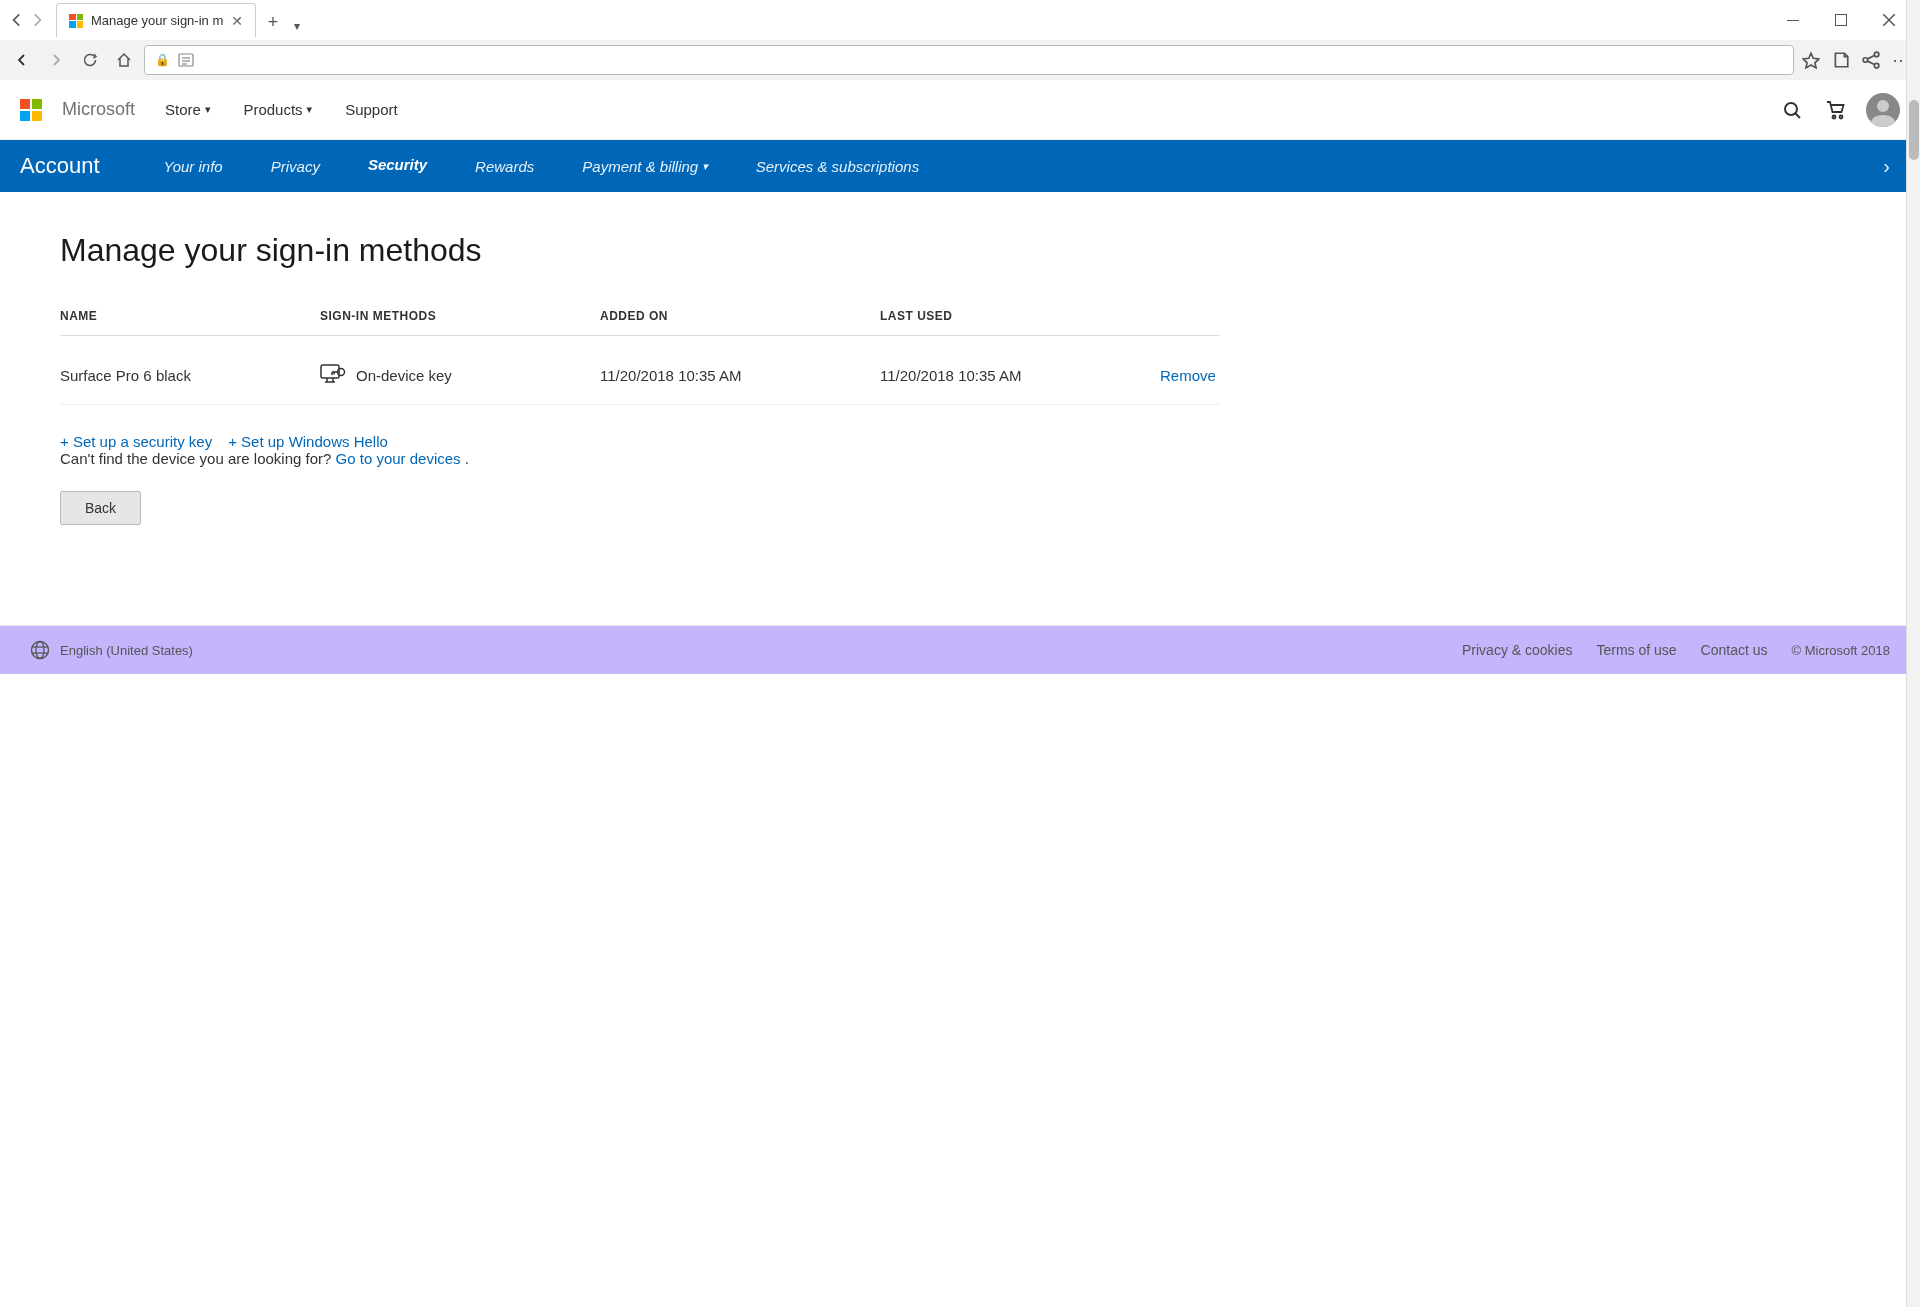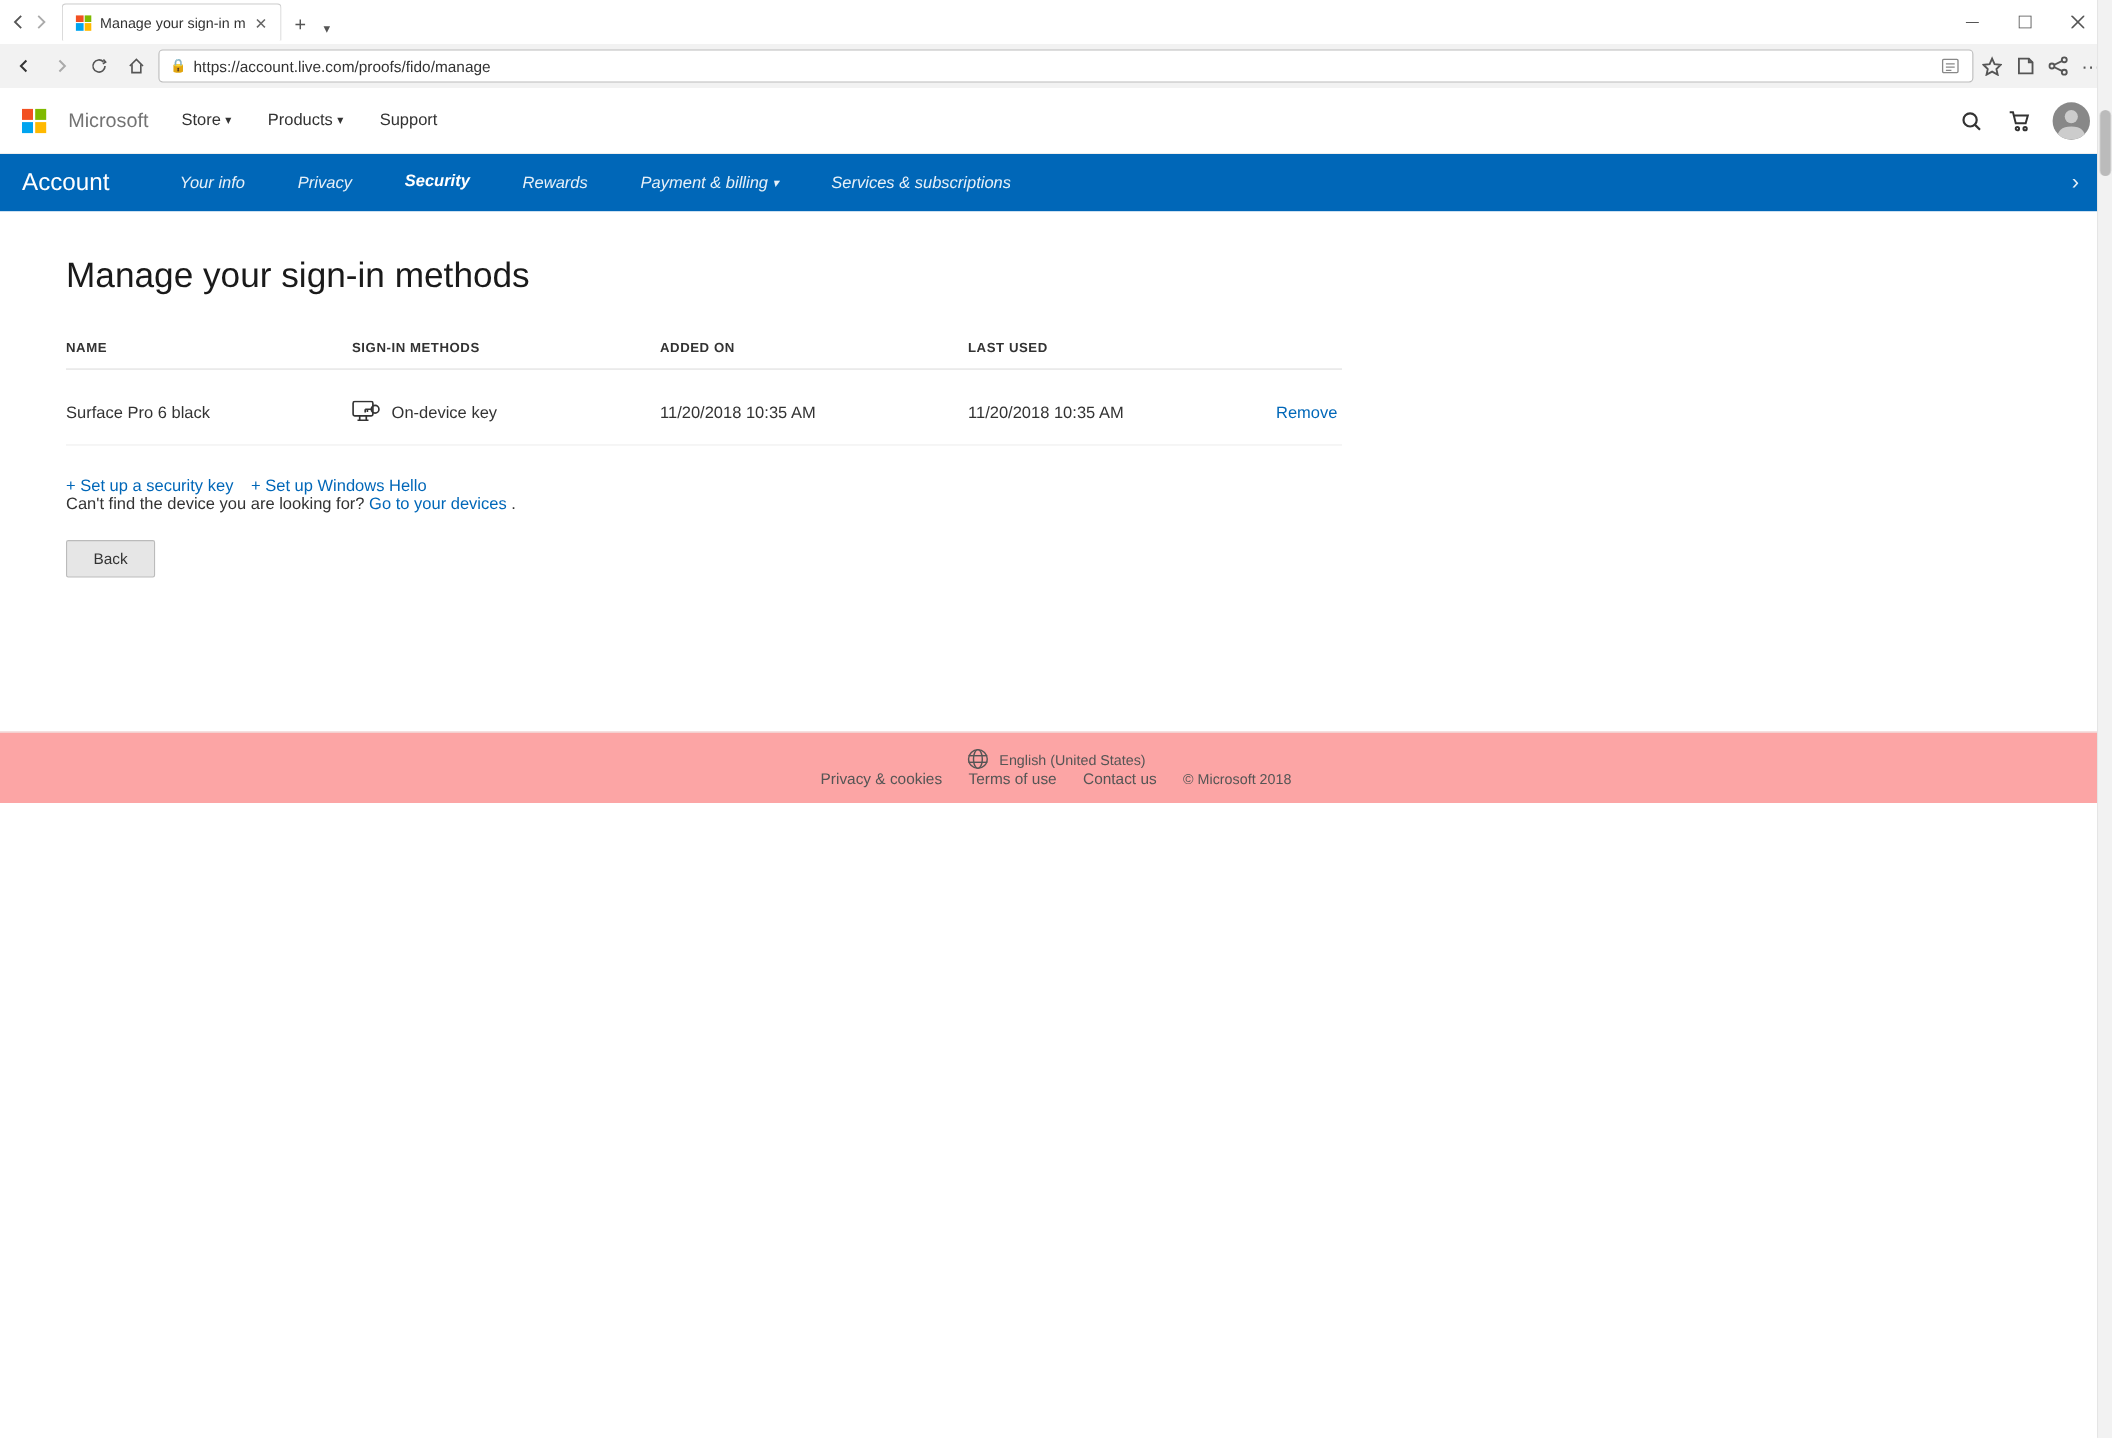--- a/index.html
+++ b/index.html
@@ -67,21 +67,21 @@
     .remove-link { color: #0067b8; font-size: 15px; text-decoration: none; cursor: pointer; }
 
     
     .device-not-found { font-size: 15px; color: #333; }
     .device-not-found a { color: #0067b8; text-decoration: none; cursor: pointer; }
 
     
     .back-btn { margin-top: 24px; background: #e6e6e6; border: 1px solid #bbb; color: #333; font-size: 14px; padding: 8px 24px; cursor: pointer; border-radius: 2px; }
 
     
-    .footer { background: #fca5a5; border-top: 1px solid #eee; padding: 14px 30px; display: flex; align-items: center; justify-content: space-between; margin-top: 100px; flex-direction: column; }
+    .footer { background: #c4b5fd; border-top: 1px solid #eee; padding: 14px 30px; display: flex; align-items: center; justify-content: space-between; margin-top: 60px; }
     .footer-left { display: flex; align-items: center; gap: 10px; }
     .footer-globe { width: 20px; height: 20px; color: #555; }
     .footer-locale { font-size: 13px; color: #555; }
     .footer-links { display: flex; gap: 24px; align-items: center; }
     .footer-link { font-size: 14px; color: #555; text-decoration: none; cursor: pointer; }
     .footer-copyright { font-size: 13px; color: #555; }
 
     
     .scrollbar-track { position: fixed; right: 0; top: 0; width: 14px; height: 100%; background: #f2f2f2; border-left: 1px solid #ddd; z-index: 100; }
     .scrollbar-thumb { position: absolute; top: 100px; left: 2px; width: 10px; height: 60px; background: #bbb; border-radius: 5px; }
@@ -160,21 +160,20 @@
         </svg>
     </button>
     <button class="nav-btn">
       <svg viewBox="0 0 16 16" fill="none" stroke="#555" stroke-width="1.5">
           <polyline points="2,8 8,2 14,8"></polyline>
           <polyline points="4,6.5 4,14 12,14 12,6.5"></polyline>
         </svg>
     </button>
     <div class="address-bar">
       <span class="address-bar-lock">🔒</span>
-      <span class="address-bar-url">https://account.live.com/proofs/fido/manage</span>
       <div class="address-bar-icons">
         <button class="addr-icon-btn">
           <svg viewBox="0 0 16 16" fill="none" stroke="#888" stroke-width="1.2" width="16" height="16">
               <rect x="1" y="2" width="14" height="12" rx="1"></rect>
               <line x1="4" y1="6" x2="12" y2="6"></line>
               <line x1="4" y1="9" x2="12" y2="9"></line>
               <line x1="4" y1="12" x2="9" y2="12"></line>
             </svg>
         </button>
       </div>

